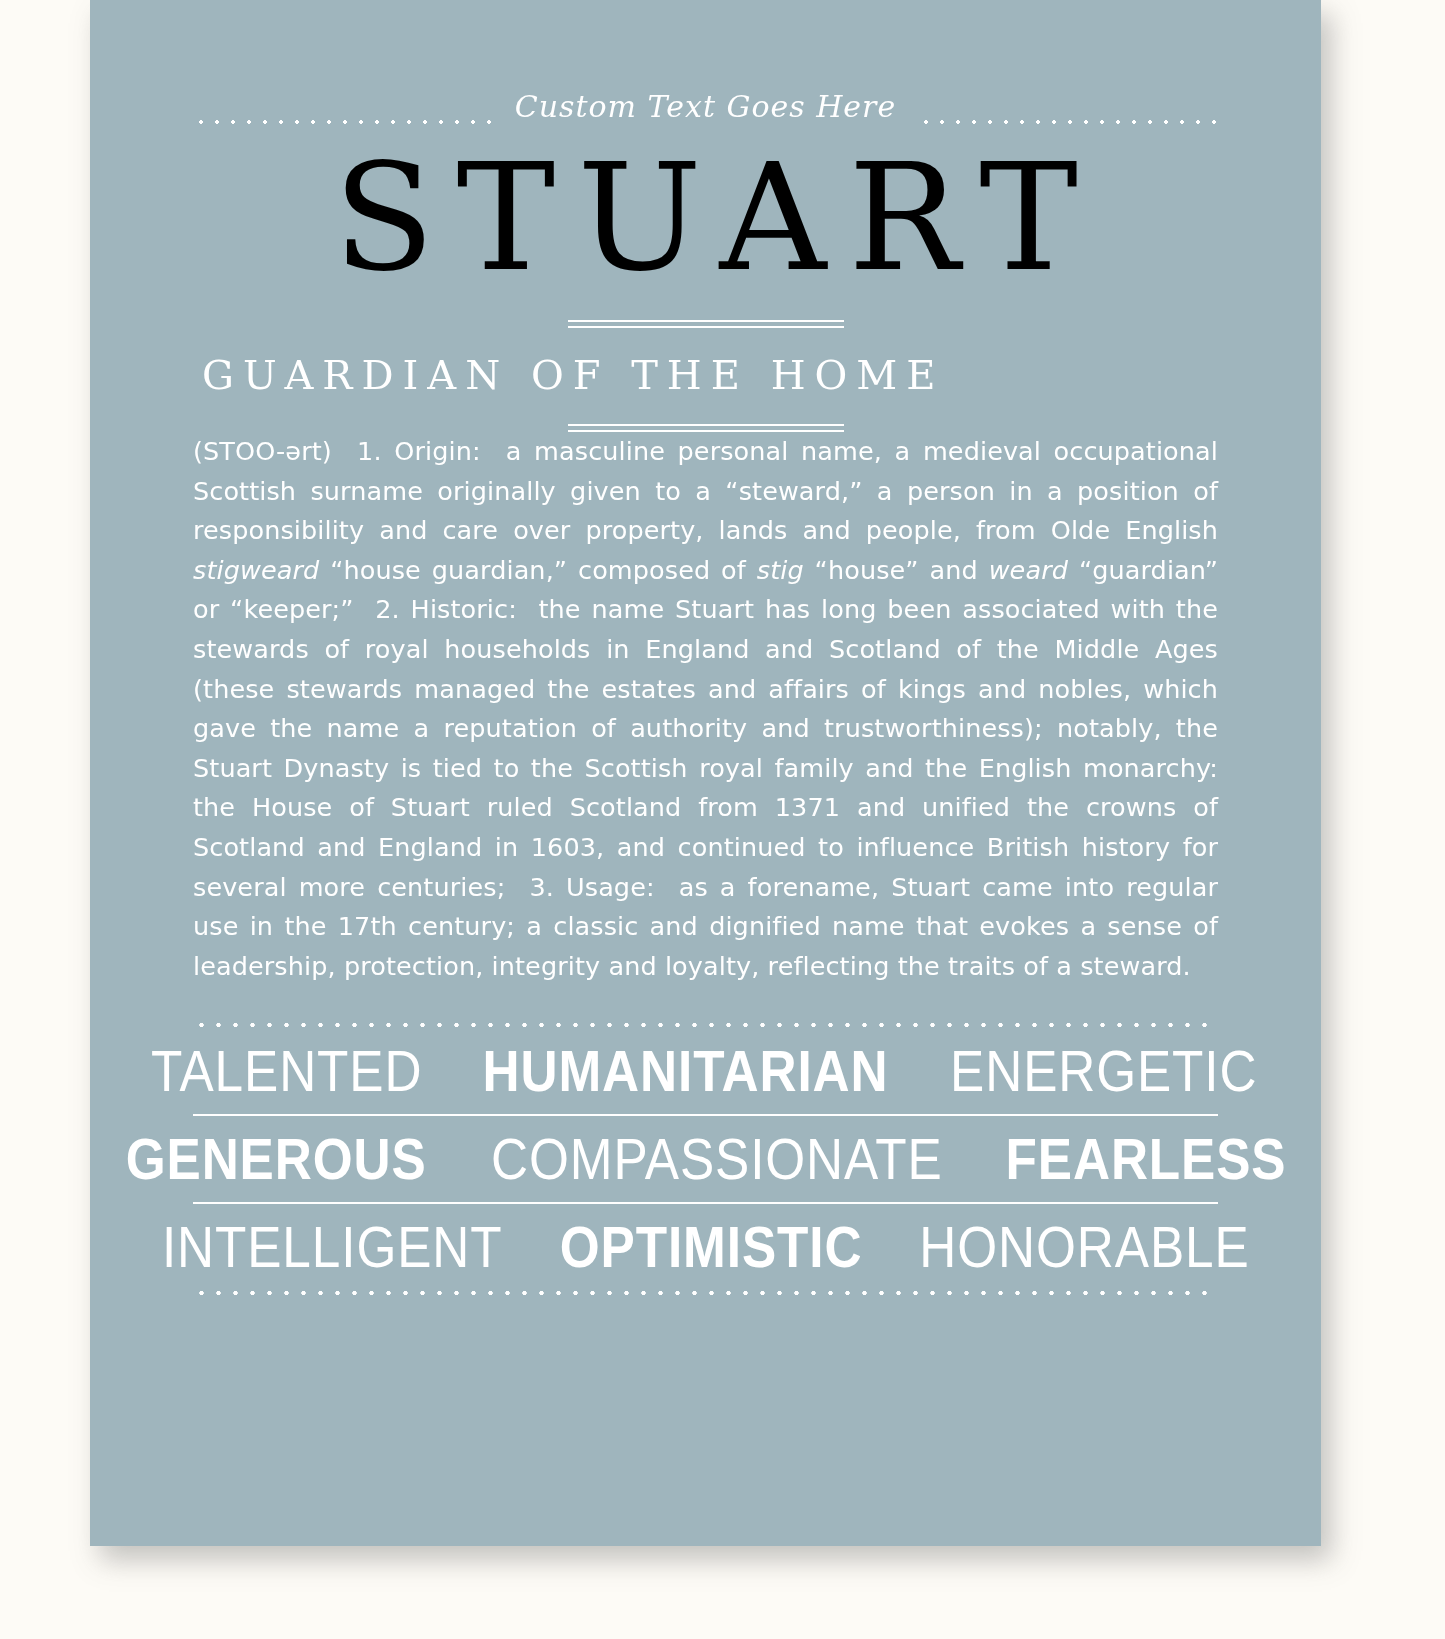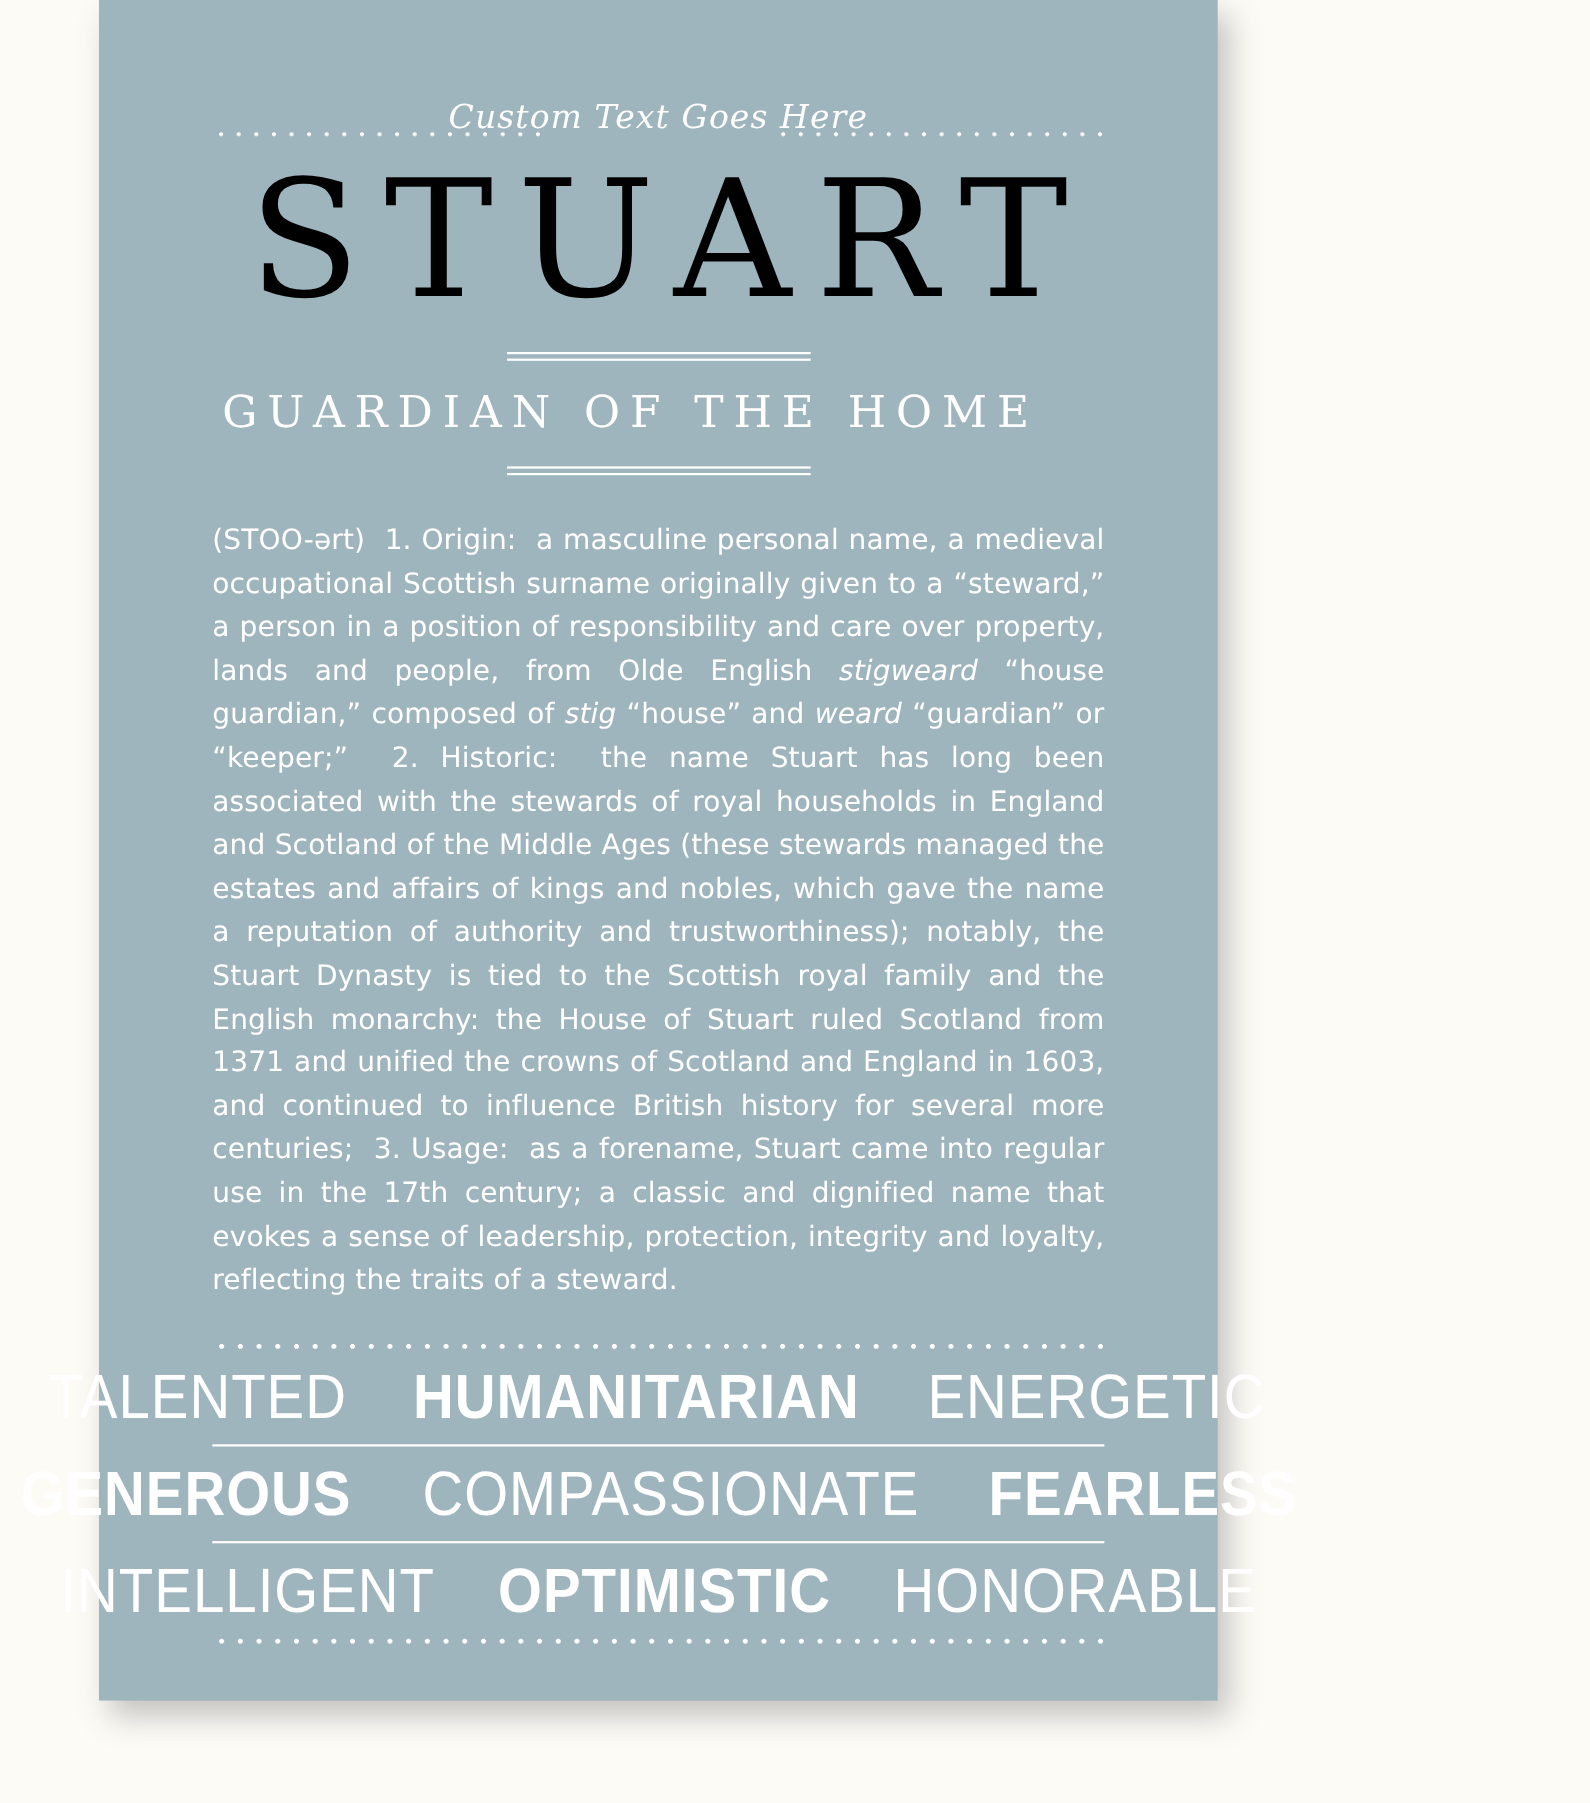--- a/index.html
+++ b/index.html
@@ -18,21 +18,21 @@
     position: relative;
     width: 1445px;
     height: 1639px;
     background: #fdfbf6;
   }
 
   .poster {
     position: absolute;
     left: 90px;
     top: 0px;
-    width: 1017px;
+    width: 1231px;
     height: 1546px;
     background: #9fb5bd;
     box-shadow: 10px 14px 26px rgba(90,90,90,0.35);
     box-sizing: border-box;
     padding: 0 103px;
     color: #ffffff;
   }
 
   
   .top-row {
@@ -91,21 +91,20 @@
     letter-spacing: 9px;
     text-indent: 9px;
     margin-top: 24px;
     color: #ffffff;
   }
 
   .divider.bottom { margin-top: 26px; }
 
   
   .definition {
-    margin-top: 40px;
     font-family: "DejaVu Sans", sans-serif;
     font-size: 25.5px;
     line-height: 39.6px;
     text-align: justify;
     color: #ffffff;
     letter-spacing: 0.1px;
   }
   .definition em { font-style: italic; }
 
   

